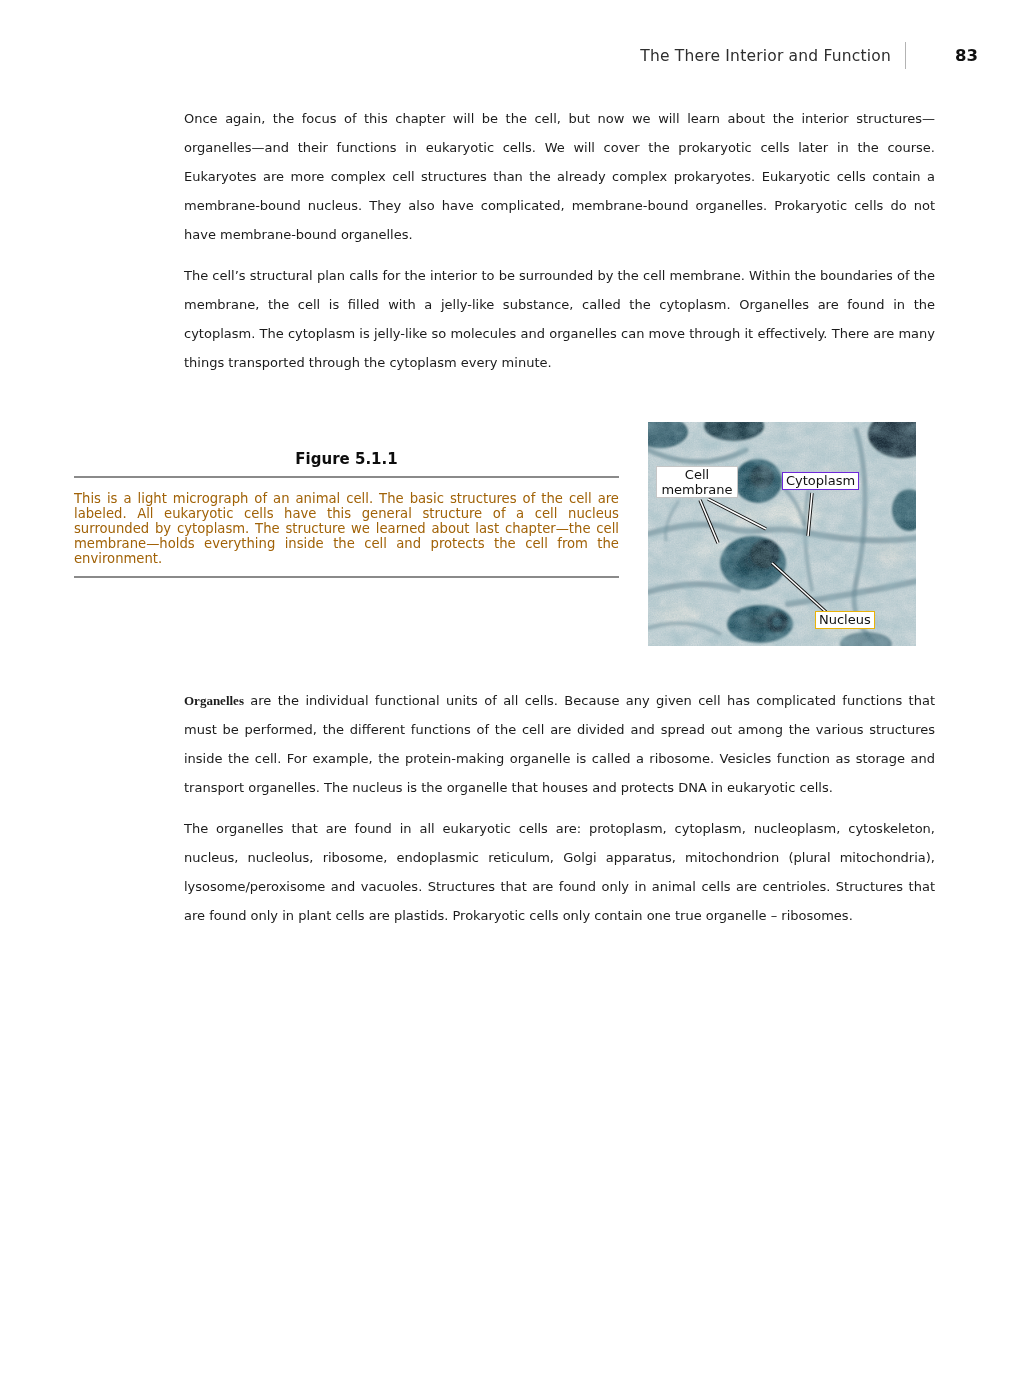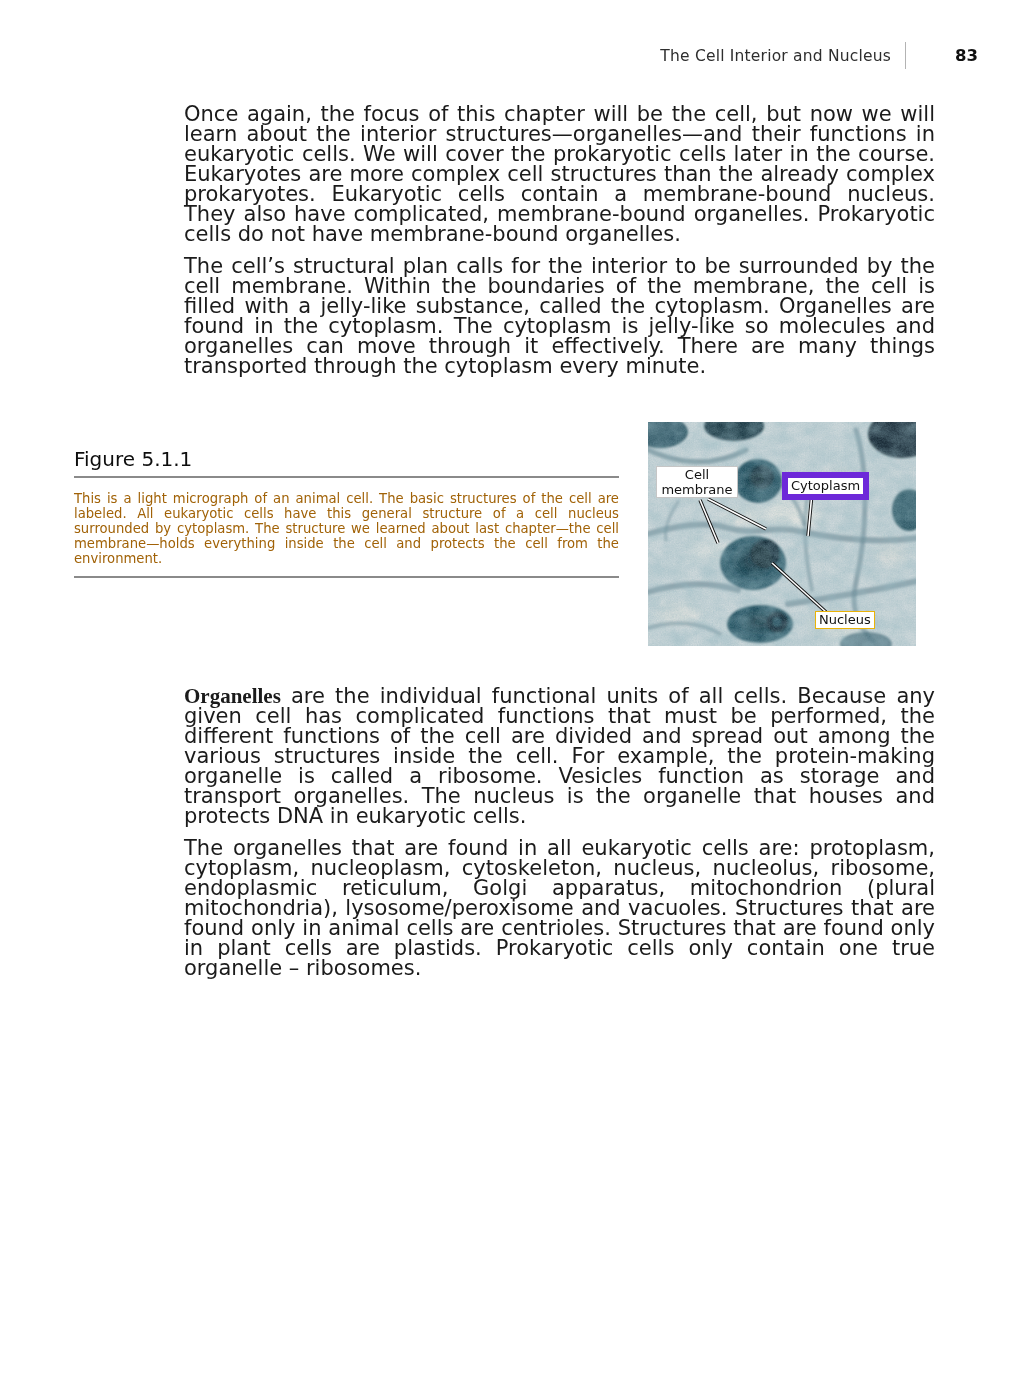--- a/index.html
+++ b/index.html
@@ -29,30 +29,30 @@
   .sec{position:absolute;left:184px;width:751px;}
   .sec51{top:104px;}
   .sec52{top:686px;}
   .sec h2{
     margin:0 0 10px 0;
     font-size:18px;line-height:22px;
     font-weight:bold;color:#0d0d0d;letter-spacing:0.2px;
   }
   .sec p{
     margin:0 0 12px 0;
-    font-size:21px;line-height:20px;
+    font-size:13px;line-height:29px;
     text-align:justify;
   }
   .sec p strong{font-weight:bold;font-family:Liberation Serif, serif;}
 
   
   .figure-caption{
     position:absolute;left:74px;top:450px;width:545px;
   }
-  .fig-label{font-weight:normal;font-size:20px;line-height:18px;color:#0d0d0d;}
+  .fig-label{font-weight:bold;font-size:15px;line-height:18px;color:#0d0d0d;text-align:center;}
   .fig-rule{height:2px;background:#8a8a8a;margin-top:8px;}
   .fig-title{font-weight:bold;font-size:15px;line-height:18px;color:#0d0d0d;margin-top:8px;}
   .fig-desc{
     margin:14px 0 0 0;
     font-size:13.2px;line-height:14.9px;
     text-align:justify;color:#a16207;
   }
   .fig-rule.bottom{margin-top:9px;}
 
   
@@ -65,30 +65,30 @@
     position:absolute;
     background:#ffffff;color:#111;
     font-size:13px;line-height:16px;
     white-space:nowrap;
   }
   .lbl-cm{
     left:8px;top:44px;width:80px;
     text-align:center;white-space:normal;line-height:15px;
     border:1px solid #c6c6c6;
   }
-  .lbl-cy{left:134px;top:50px;padding:0 3px;border:6px solid #6d28d9;}
+  .lbl-cy{left:134px;top:50px;padding:0 3px;border:1px solid #6d28d9;}
   .lbl-nu{left:167px;top:189px;padding:0 3px;border:1px solid #eab308;}
 </style>
 </head>
 <body>
 
 <div class="page">
 
   <header class="running-head">
-    <span class="title">The Cell Interior and Nucleus</span>
+    <span class="title">The There Interior and Function</span>
     <span class="vr"></span>
     <span class="pagenum">83</span>
   </header>
 
   <section class="sec sec51">
     <p>Once again, the focus of this chapter will be the cell, but now we will learn about the interior structures—organelles—and their functions in eukaryotic cells. We will cover the prokaryotic cells later in the course. Eukaryotes are more complex cell structures than the already complex prokaryotes. Eukaryotic cells contain a membrane-bound nucleus. They also have complicated, membrane-bound organelles. Prokaryotic cells do not have membrane-bound organelles.</p>
     <p>The cell’s structural plan calls for the interior to be surrounded by the cell membrane. Within the boundaries of the membrane, the cell is filled with a jelly-like substance, called the cytoplasm. Organelles are found in the cytoplasm. The cytoplasm is jelly-like so molecules and organelles can move through it effectively. There are many things transported through the cytoplasm every minute.</p>
   </section>
 
   <aside class="figure-caption">

